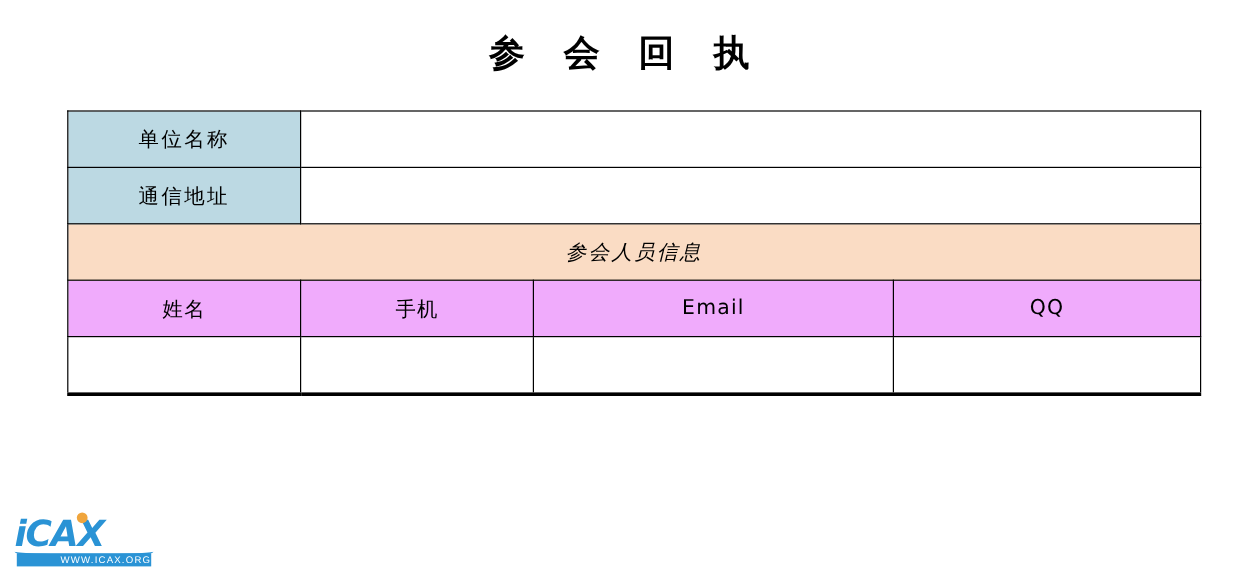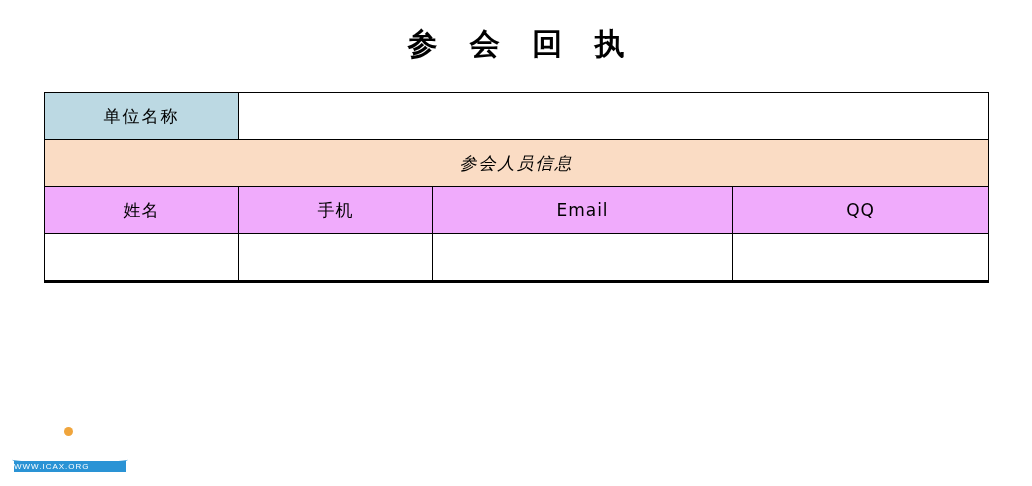--- a/index.html
+++ b/index.html
@@ -24,21 +24,21 @@
     font-size: 30px;
     font-weight: bold;
     letter-spacing: 12px;
     text-indent: 12px;
     color: #000000;
     font-family: Liberation Sans, sans-serif;
   }
 
   .form-table {
     position: absolute;
-    left: 44px;
+    left: 56px;
     top: 92px;
     width: 944px;
     border-collapse: collapse;
     table-layout: fixed;
   }
   .form-table td {
     border: 1px solid #000000;
     height: 46px;
     padding: 0 6px;
     font-size: 17px;
@@ -95,21 +95,21 @@
     position: absolute;
     left: 2px;
     top: 33px;
     width: 112px;
     height: 11px;
     background: #2a93d5;
     color: #ffffff;
     font-size: 8px;
     font-family: "Liberation Sans", sans-serif;
     letter-spacing: 1px;
-    text-align: left;
+    text-align: right;
     line-height: 11px;
   }
   .logo-swoosh {
     position: absolute;
     left: 0;
     top: 26px;
     width: 116px;
     height: 8px;
     border-bottom: 3px solid #2a93d5;
     border-radius: 0 0 60% 60%;
@@ -135,34 +135,39 @@
     <col style="width:194px">
     <col style="width:300px">
     <col style="width:256px">
   </colgroup>
   <tbody>
     <tr>
       <td class="label-cell">单位名称</td>
       <td class="blank-cell" colspan="3"></td>
     </tr>
     <tr>
+      <td class="label-cell">通信地址</td>
+      <td class="blank-cell" colspan="3"></td>
+    </tr>
+    <tr>
       <td class="section-cell" colspan="4">参会人员信息</td>
     </tr>
     <tr>
       <td class="head-cell">姓名</td>
       <td class="head-cell">手机</td>
       <td class="head-cell">Email</td>
       <td class="head-cell">QQ</td>
     </tr>
     <tr>
       <td class="blank-cell"></td>
       <td class="blank-cell"></td>
       <td class="blank-cell"></td>
       <td class="blank-cell"></td>
     </tr>
   </tbody>
 </table>
 
 <div class="logo">
+  <div class="logo-text">iCAX</div>
   <div class="logo-dot"></div>
   <div class="logo-swoosh"></div>
   <div class="logo-url">WWW.ICAX.ORG</div>
 </div>
 
 </body></html>

